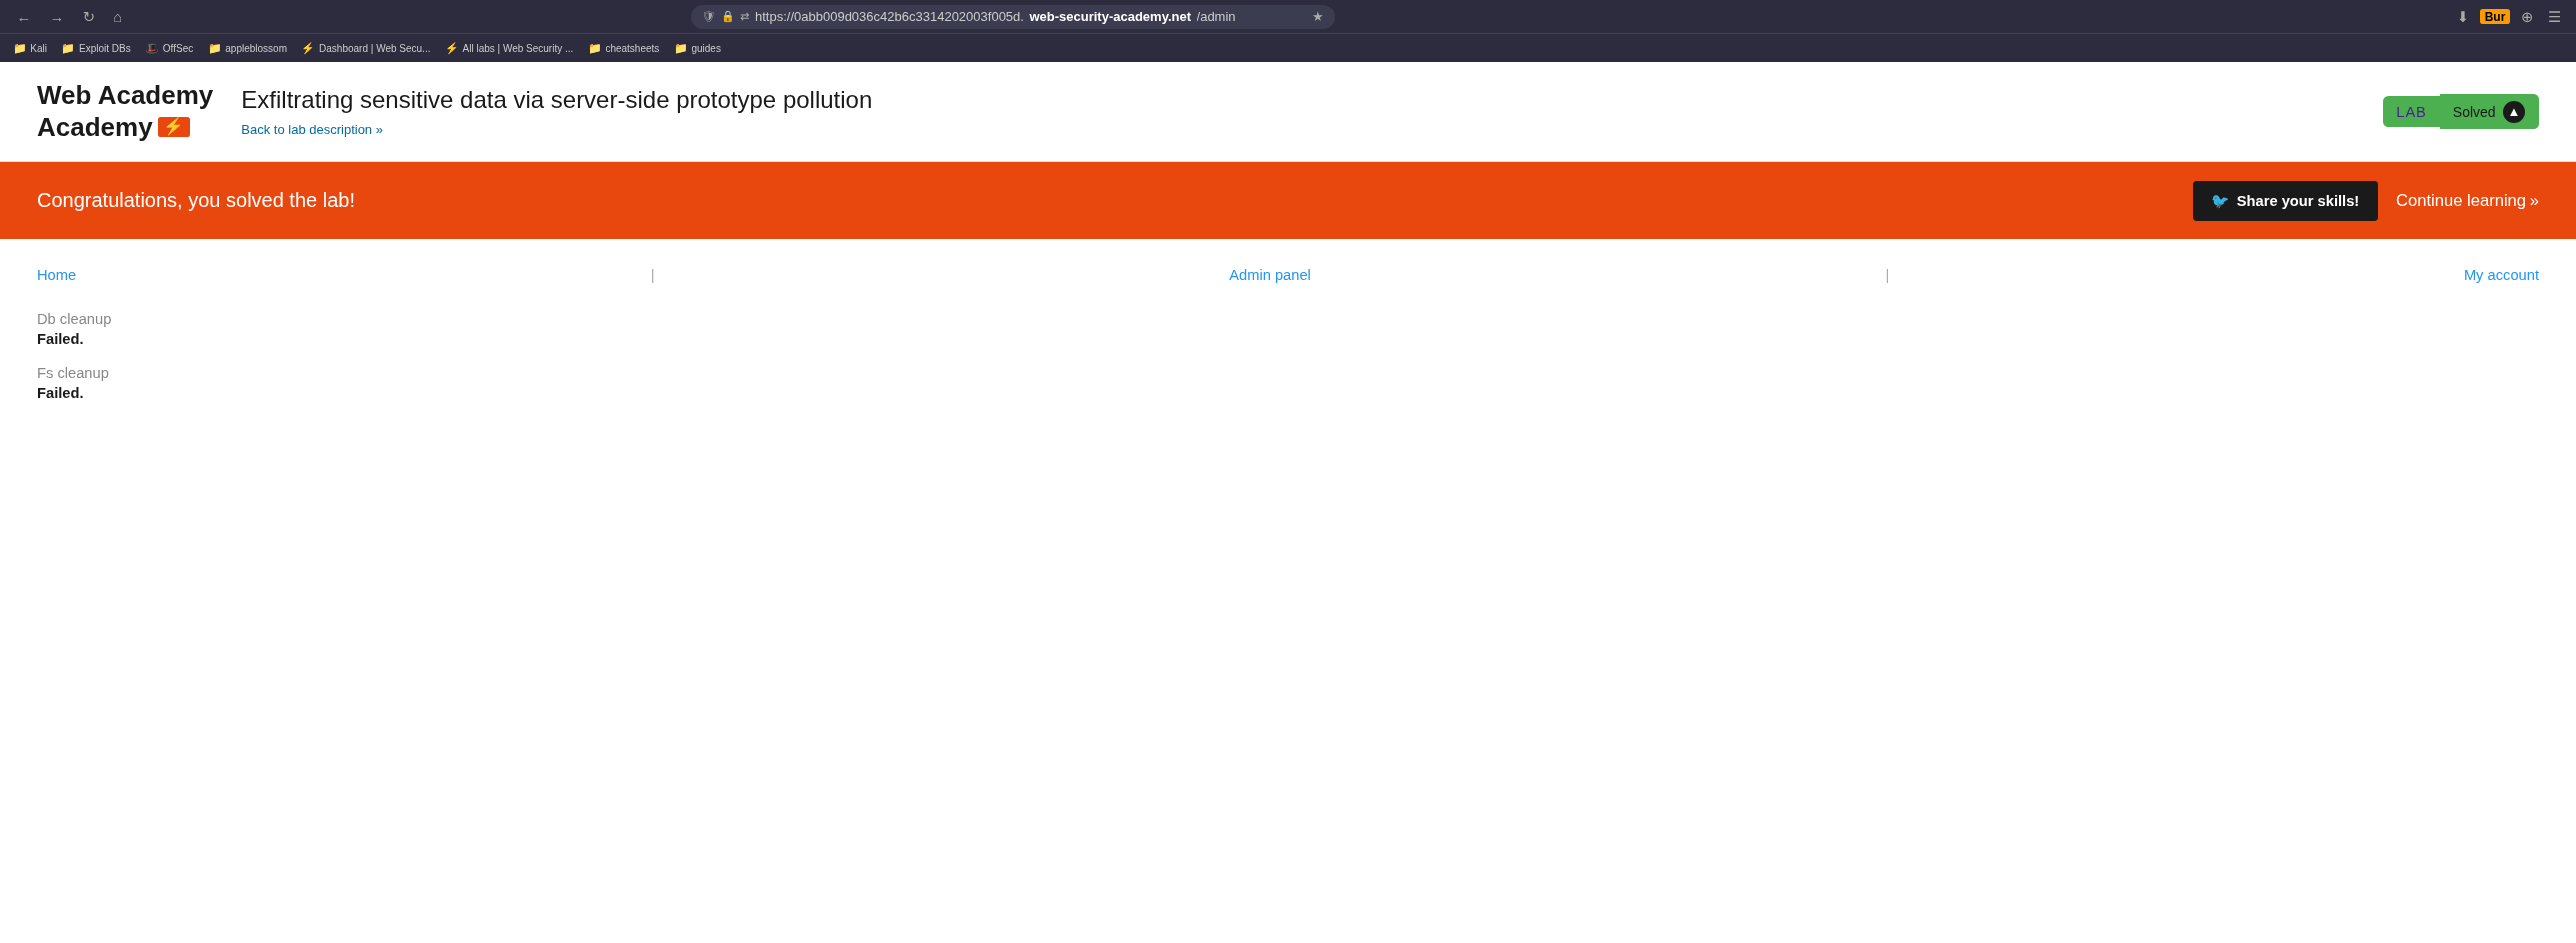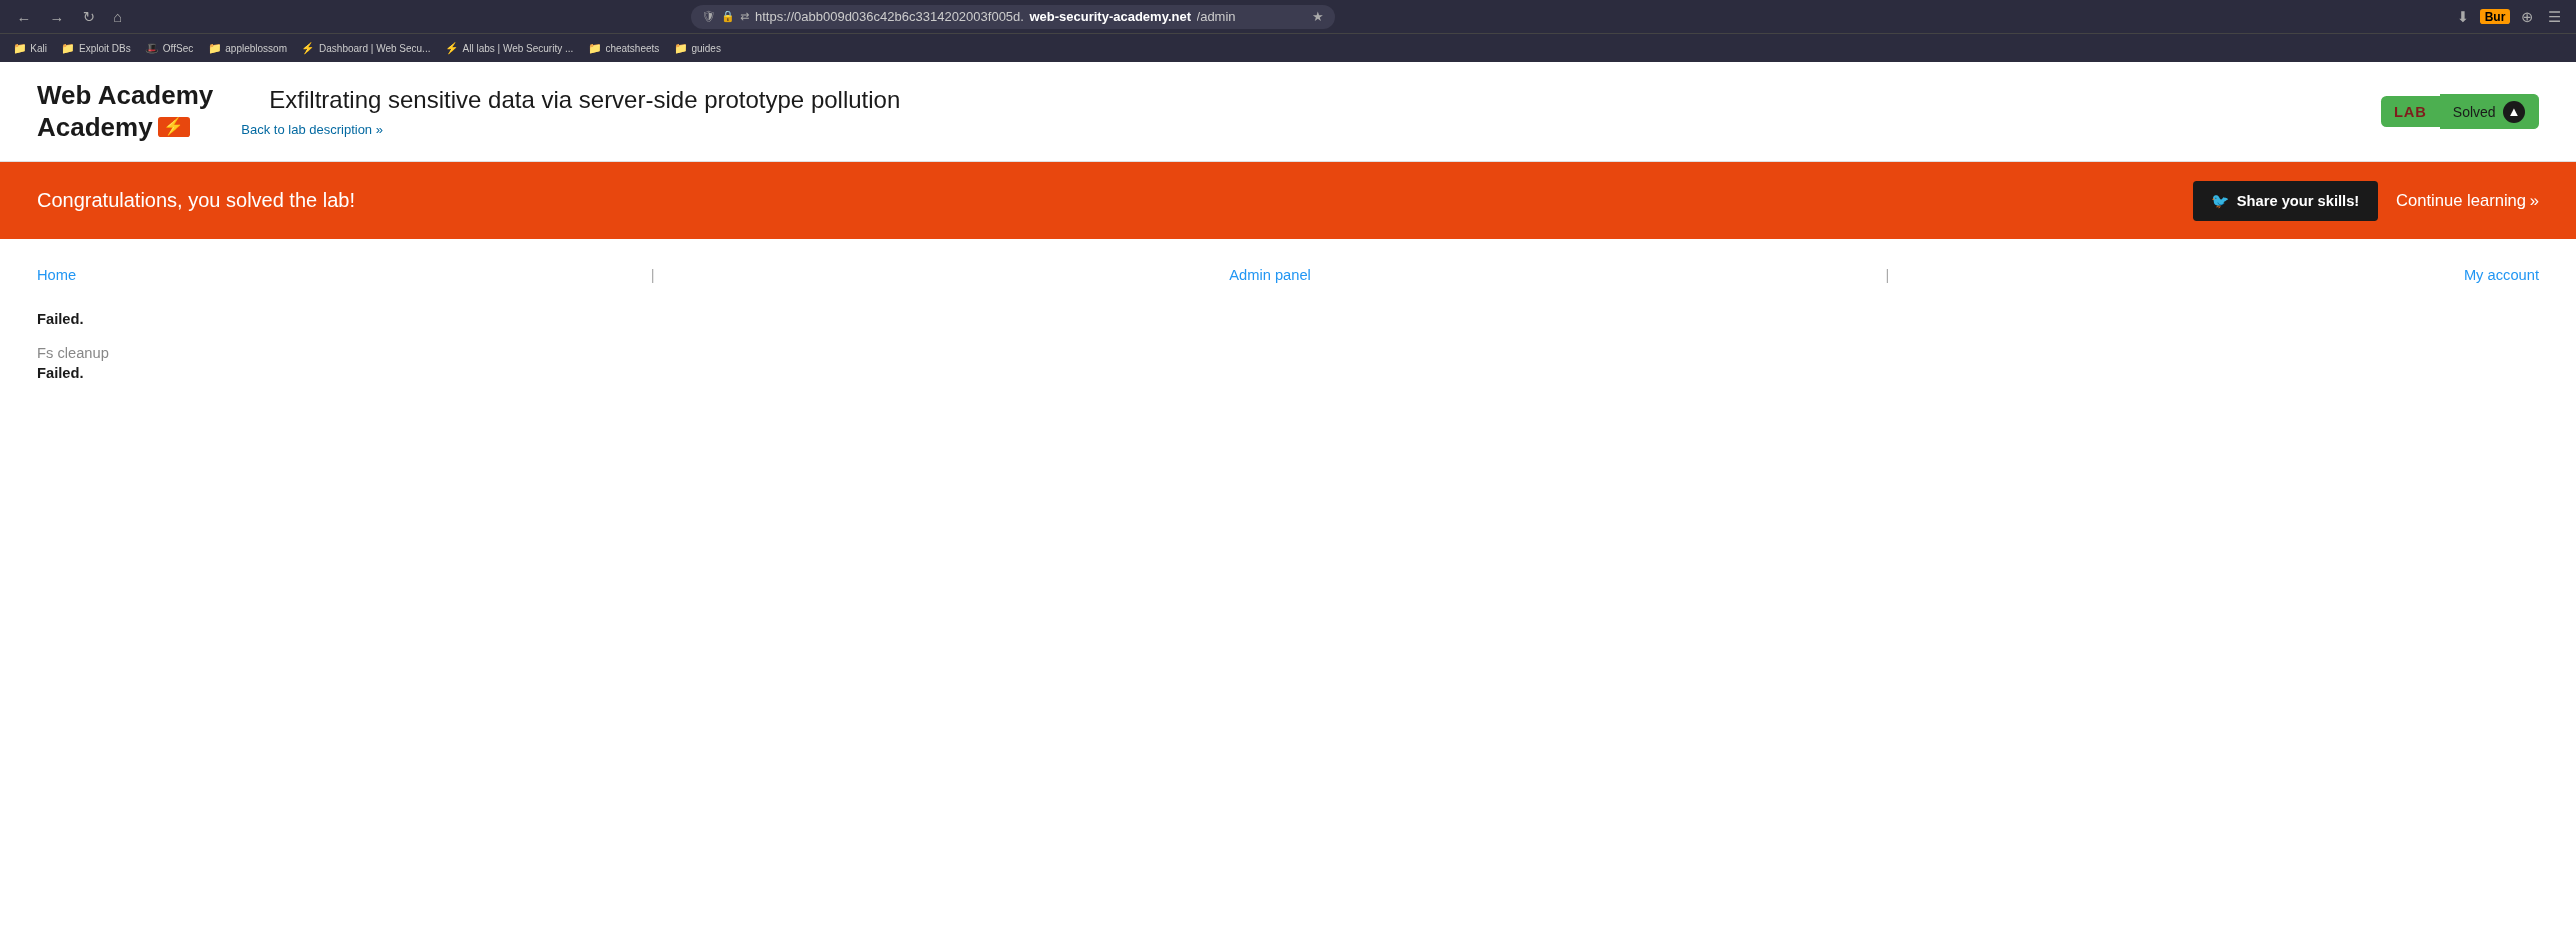--- a/index.html
+++ b/index.html
@@ -127,39 +127,38 @@
       font-weight: bold;
     }
     .wsa-header-center {
       flex: 1;
     }
     .wsa-lab-title {
       font-size: 24px;
       color: #1a1a1a;
       font-weight: normal;
       margin-bottom: 7.4px;
-      margin-left: 28px;
     }
     .wsa-back-link {
       color: #0369a1;
       font-size: 13px;
       cursor: pointer;
       display: flex;
       align-items: center;
       gap: 3.7px;
     }
     .wsa-header-right {
       display: flex;
       align-items: center;
       gap: 0;
     }
     .lab-badge {
       background: #4caf50;
-      color: #7f1d1d;
-      font-weight: bold;
+      color: #4c1d95;
+      font-weight: normal;
       font-size: 14.7px;
       padding: 7.4px 13px;
       border-radius: 5.5px 0 0 5.5px;
       letter-spacing: 0.9px;
     }
     .solved-badge {
       background: #4caf50;
       border: 1.8px solid #4caf50;
       border-left: none;
       color: #1a1a1a;
@@ -374,20 +373,21 @@
   <div class="nav-links">
     <a class="nav-link">Home</a>
     <span class="nav-separator">|</span>
     <a class="nav-link">Admin panel</a>
     <span class="nav-separator">|</span>
     <a class="nav-link">My account</a>
   </div>
 
 
   <div class="job-item">
+    <div class="job-name">Db cleanup</div>
     <div class="job-status">Failed.</div>
   </div>
 
   <div class="job-item">
     <div class="job-name">Fs cleanup</div>
     <div class="job-status">Failed.</div>
   </div>
 </div>
 
 

